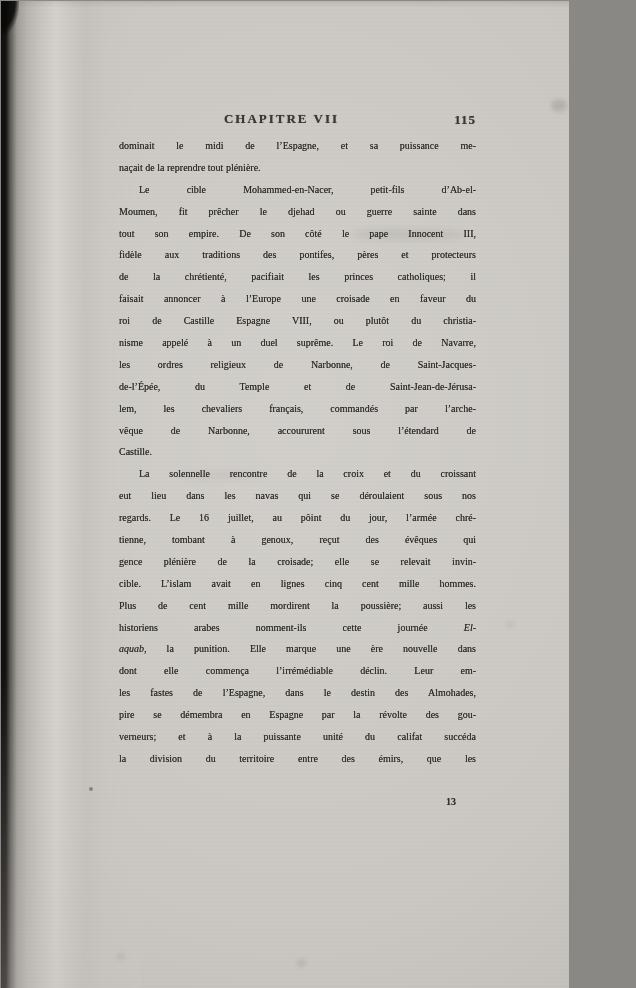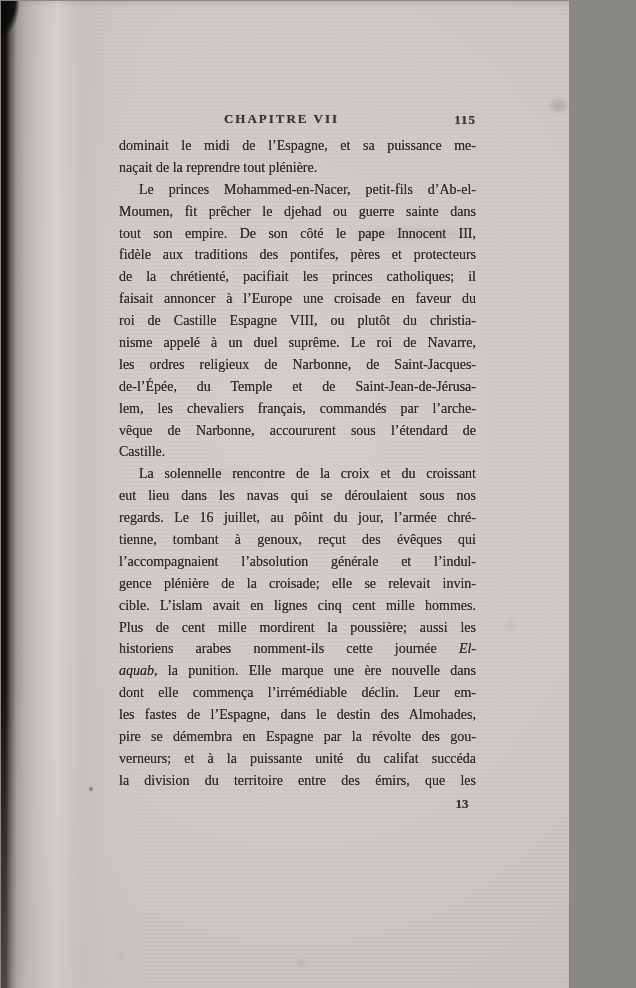--- a/index.html
+++ b/index.html
@@ -48,35 +48,35 @@
   }
   .page-number {
     position: absolute; right: 0; top: 1px;
     font-size: 13px; font-weight: 700; letter-spacing: 1px;
     color: #3a3833; text-shadow: 0 0 0.7px rgba(58,56,51,0.7);
   }
 
   .text-block {
     position: absolute; left: 118px; top: 134px; width: 357px;
     color: #2e2c28;
-    font-size: 14px;
+    font-size: 10px;
     text-shadow: 0 0 0.6px rgba(46,44,40,0.75);
   }
   .line {
     height: 21.9px; line-height: 21.9px;
     text-align: justify; text-align-last: justify;
     overflow: hidden;
   }
   .line.para-end { text-align-last: left; }
   .line.indent { text-indent: 20px; }
   .line em { font-style: italic; }
 
   .signature-mark {
     position: absolute; left: 445px; top: 795px; width: 32px;
-    text-align: center; font-size: 13px; font-weight: 700;
+    font-size: 10px; font-weight: 700;
     color: #343230; text-shadow: 0 0 0.6px rgba(52,50,48,0.7);
   }
 </style>
 </head>
 <body>
 
 <div id="page">
 
   <div class="gutter"></div>
   <div class="gutter-fade"></div>
@@ -94,38 +94,37 @@
   <div class="smudge" style="left:180px; top:470px; width:80px; height:9px; background:rgba(110,106,100,0.07);"></div>
 
   <div class="running-header">
     <span class="chapter-title">CHAPITRE VII</span>
     <span class="page-number">115</span>
   </div>
 
   <div class="text-block">
       <div class="line"><span>dominait le midi de l’Espagne, et sa puissance me-</span></div>
       <div class="line para-end"><span>naçait de la reprendre tout plénière.</span></div>
-      <div class="line indent"><span>Le princes Mohammed-en-Nacer, petit-fils d’Ab-el-</span></div>
+      <div class="line indent"><span>Le cible Mohammed-en-Nacer, petit-fils d’Ab-el-</span></div>
       <div class="line"><span>Moumen, fit prêcher le djehad ou guerre sainte dans</span></div>
       <div class="line"><span>tout son empire. De son côté le pape Innocent III,</span></div>
       <div class="line"><span>fidèle aux traditions des pontifes, pères et protecteurs</span></div>
       <div class="line"><span>de la chrétienté, pacifiait les princes catholiques; il</span></div>
       <div class="line"><span>faisait annoncer à l’Europe une croisade en faveur du</span></div>
       <div class="line"><span>roi de Castille Espagne VIII, ou plutôt du christia-</span></div>
       <div class="line"><span>nisme appelé à un duel suprême. Le roi de Navarre,</span></div>
       <div class="line"><span>les ordres religieux de Narbonne, de Saint-Jacques-</span></div>
       <div class="line"><span>de-l’Épée, du Temple et de Saint-Jean-de-Jérusa-</span></div>
       <div class="line"><span>lem, les chevaliers français, commandés par l’arche-</span></div>
       <div class="line"><span>vêque de Narbonne, accoururent sous l’étendard de</span></div>
       <div class="line para-end"><span>Castille.</span></div>
       <div class="line indent"><span>La solennelle rencontre de la croix et du croissant</span></div>
       <div class="line"><span>eut lieu dans les navas qui se déroulaient sous nos</span></div>
       <div class="line"><span>regards. Le 16 juillet, au pôint du jour, l’armée chré-</span></div>
       <div class="line"><span>tienne, tombant à genoux, reçut des évêques qui</span></div>
-      <div class="line"><span>l’accompagnaient l’absolution générale et l’indul-</span></div>
       <div class="line"><span>gence plénière de la croisade; elle se relevait invin-</span></div>
       <div class="line"><span>cible. L’islam avait en lignes cinq cent mille hommes.</span></div>
       <div class="line"><span>Plus de cent mille mordirent la poussière; aussi les</span></div>
       <div class="line"><span>historiens arabes nomment-ils cette journée </span><em>El-</em></div>
       <div class="line"><em>aquab</em><span>, la punition. Elle marque une ère nouvelle dans</span></div>
       <div class="line"><span>dont elle commença l’irrémédiable déclin. Leur em-</span></div>
       <div class="line"><span>les fastes de l’Espagne, dans le destin des Almohades,</span></div>
       <div class="line"><span>pire se démembra en Espagne par la révolte des gou-</span></div>
       <div class="line"><span>verneurs; et à la puissante unité du califat succéda</span></div>
       <div class="line"><span>la division du territoire entre des émirs, que les</span></div>

